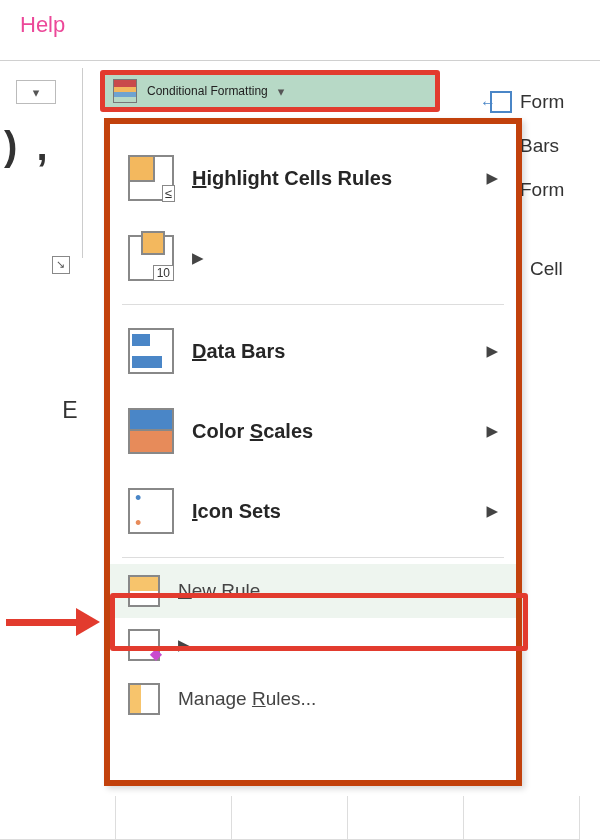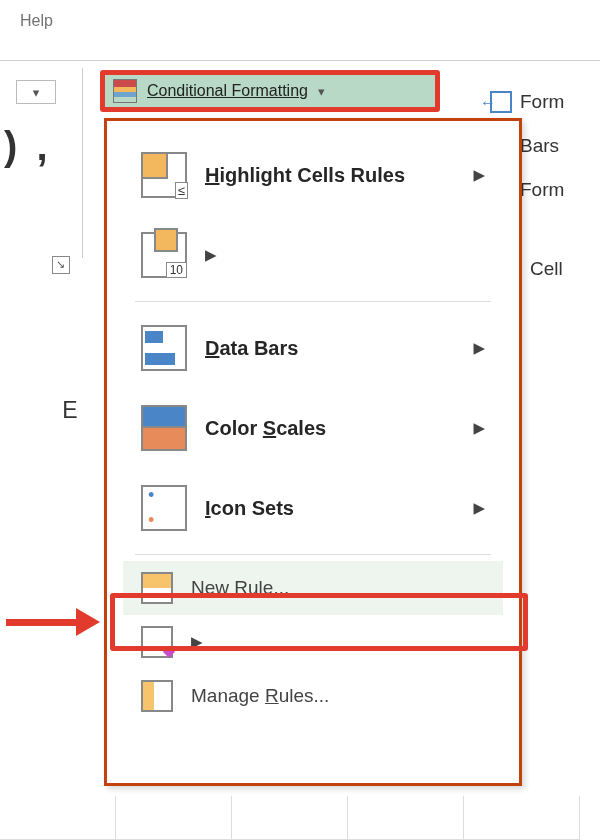--- a/index.html
+++ b/index.html
@@ -10,22 +10,22 @@
     width: 600px;
     height: 840px;
     position: relative;
     overflow: hidden;
     color: #333;
   }
   .tab-help {
     position: absolute;
     top: 12px;
     left: 20px;
-    font-size: 16px;
-    color: #737373;
+    font-size: 22px;
+    color: #ec4899;
   }
   .toolbar {
     position: absolute;
     top: 60px;
     left: 0;
     width: 600px;
     height: 200px;
     border-top: 1px solid #d0d0d0;
   }
   .dd-small {
@@ -76,21 +76,21 @@
     top: 70px;
     left: 100px;
     width: 340px;
     height: 42px;
     display: flex;
     align-items: center;
     gap: 10px;
     padding: 4px 8px;
     background: #b7d9c6;
   }
-  .cf-button-label { font-size: 16px; color: #222; text-decoration: underline; }
+  .cf-button-label { font-size: 12px; color: #222; }
   .highlight-red-thick {
     border: 5px solid #e23b2e;
     border-radius: 3px;
   }
   .side-cmds {
     position: absolute;
     top: 80px;
     left: 490px;
     width: 140px;
   }
@@ -136,23 +136,23 @@
     border-right: 1px solid #ddd;
     border-bottom: 1px solid #ddd;
   }
   .menu {
     position: absolute;
     top: 118px;
     left: 104px;
     width: 418px;
     height: 668px;
     background: #fff;
-    border: 3px solid #c2410c;
+    border: 6px solid #c2410c;
     box-shadow: 3px 3px 6px rgba(0,0,0,0.15);
-    padding: 14px 16px;
+    padding: 14px 0;
   }
   .menu-item {
     display: flex;
     align-items: center;
     height: 80px;
     padding: 0 18px;
     gap: 18px;
     position: relative;
   }
   .menu-item .lbl {

